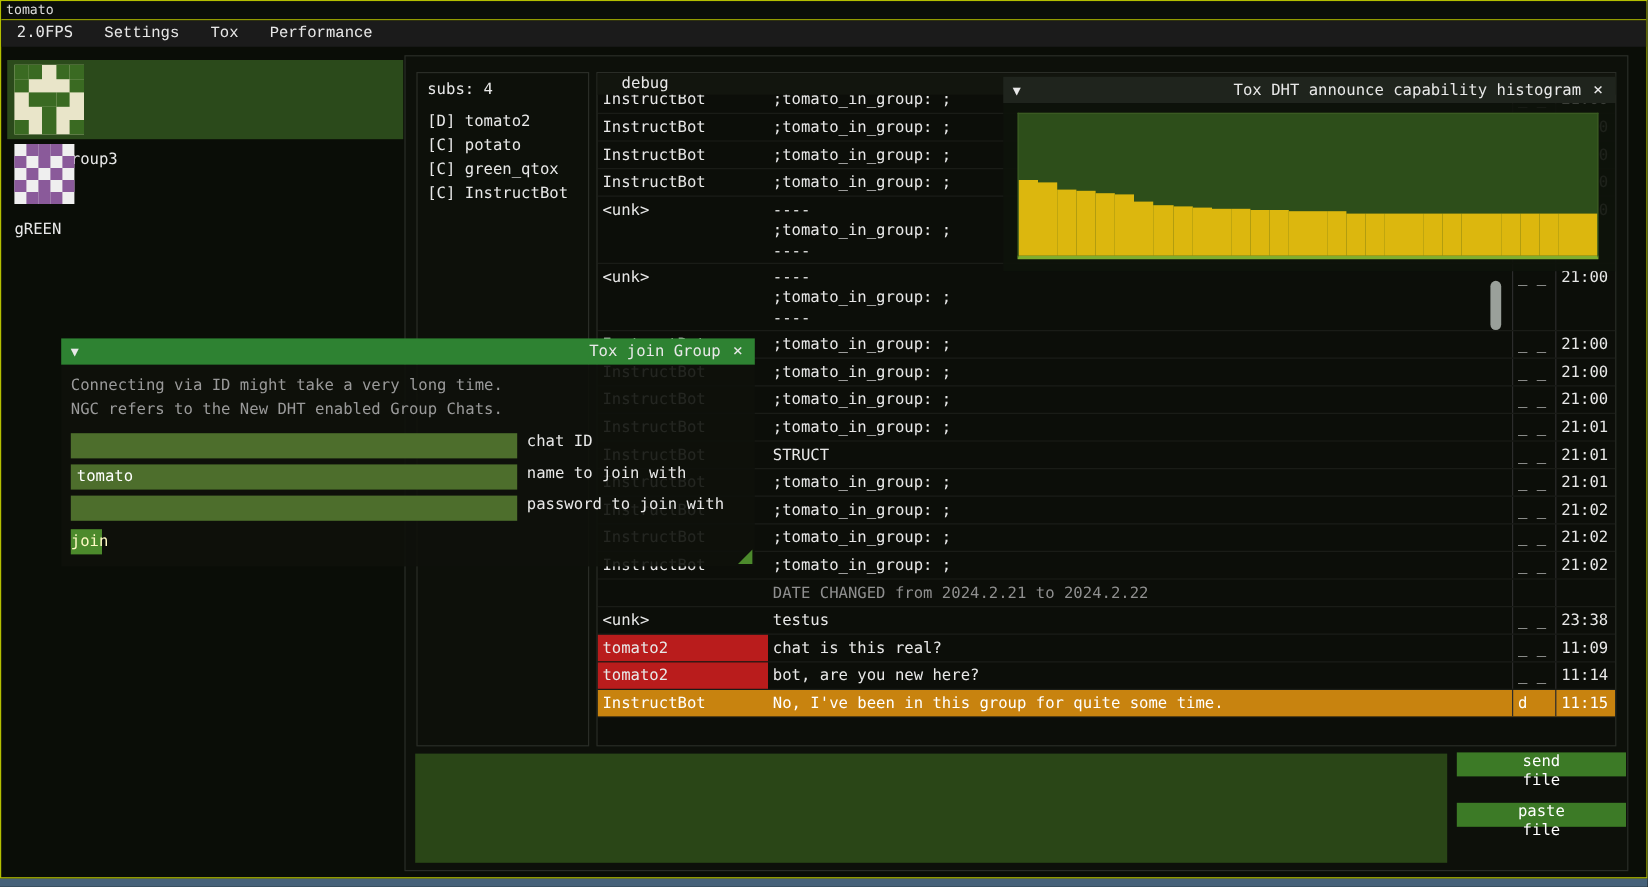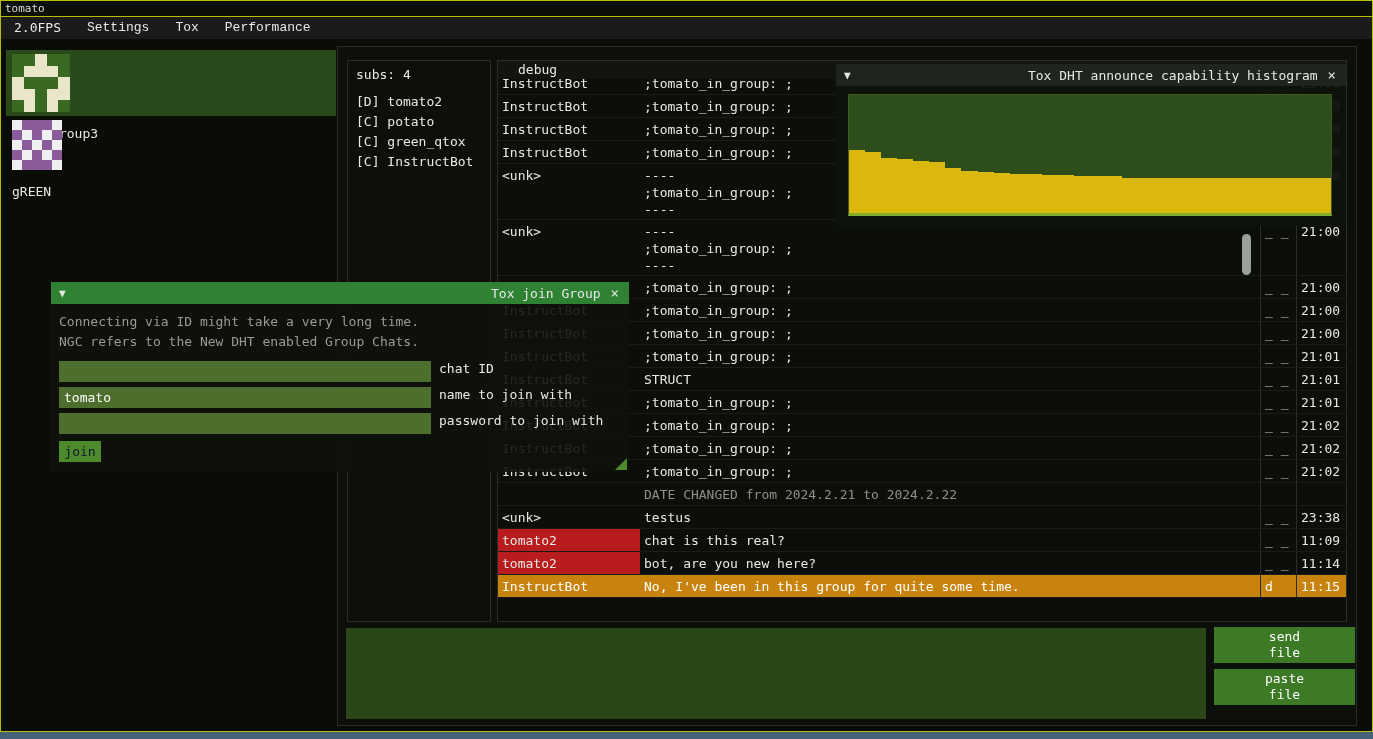--- a/index.html
+++ b/index.html
@@ -54,21 +54,21 @@
   .nhl { background:#b91c1c; }
   .row.hl .cell { background:#c8830f; color:#ffffff; }
   .daterow .cell-msg { color:#8f8f8f; }
 
   .scroll-thumb { position:absolute; left:904px; top:187px; width:9px; height:41px;
     background:#9aa09a; border-radius:5px; }
 
   .chat-input { position:absolute; left:8px; top:581px; width:860px; height:91px;
     background:#2a4617; border:none; outline:none; resize:none; color:#ffffff;
     font-family:"DejaVu Sans Mono", monospace; font-size:13px; padding:6px; }
-  .filebtn { position:absolute; left:876px; width:141px; height:36px; background:#3c7a26;
+  .filebtn { position:absolute; left:876px; width:141px; height:20px; background:#3c7a26;
     border:none; color:#fff; font-family:"DejaVu Sans Mono", monospace; font-size:13px;
     line-height:16px; white-space:pre-line; cursor:pointer; }
   .sendfile { top:580px; }
   .pastefile { top:622px; }
 
   
   .floatwin { position:absolute; }
   .wtitle { height:22px; display:flex; align-items:center; gap:8px; padding:0 8px; }
   .wtitle .ttl { flex:1 1 auto; white-space:nowrap; overflow:hidden;text-align:right; }
   .wtitle .arrow { font-size:11px; cursor:pointer; }
@@ -85,22 +85,22 @@
 
   .join-window { left:50px; top:281px; width:578px; height:190px; z-index:6; }
   .join-window .wtitle { background:#2e8232; }
   .join-body { position:absolute; left:0; right:0; top:22px; bottom:0;
     background:rgba(14,17,11,0.9); padding:8px; }
   .desc { color:#9a9a9a; line-height:20px; white-space:nowrap; }
   .jfield { display:flex; align-items:flex-start; gap:8px; margin-top:5px; }
   .jfield:first-of-type { margin-top:9px; }
   .jfield input { width:372px; height:21px; background:#4d6e2c; border:none; outline:none;
     color:#fff; font-family:"DejaVu Sans Mono", monospace; font-size:13px; padding:0 5px; }
-  .join-btn { margin-top:7px; width:42px; height:21px; background:#4c8a2c; border:none;
-    color:#0f172a; font-family:"DejaVu Sans Mono", monospace; font-size:13px; cursor:pointer; }
+  .join-btn { margin-top:7px; width:26px; height:21px; background:#4c8a2c; border:none;
+    color:#fef9c3; font-family:"DejaVu Sans Mono", monospace; font-size:13px; cursor:pointer; }
   .grip { position:absolute; right:2px; bottom:2px; width:0; height:0;
     border-left:12px solid transparent; border-bottom:12px solid #4c8a2c; }
 </style>
 </head>
 <body>
 
 <div class="stage">
 
   <div class="titlebar">
     <span>tomato</span>

